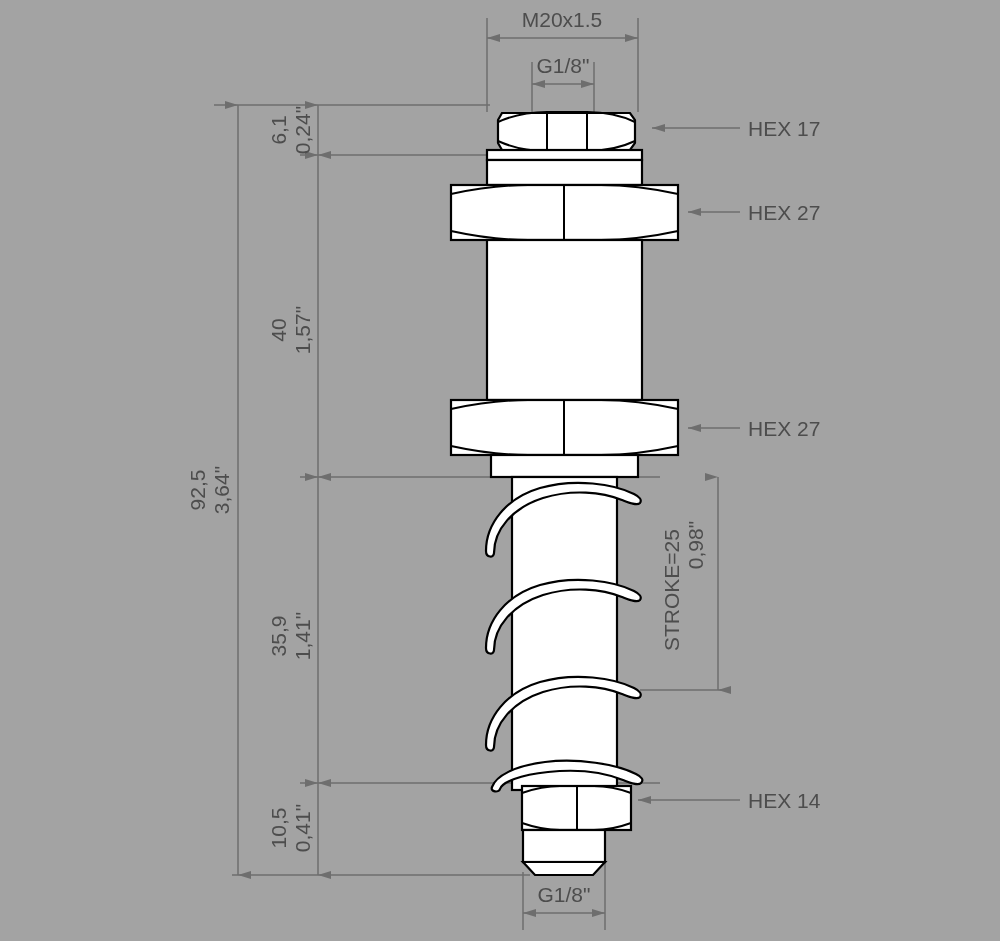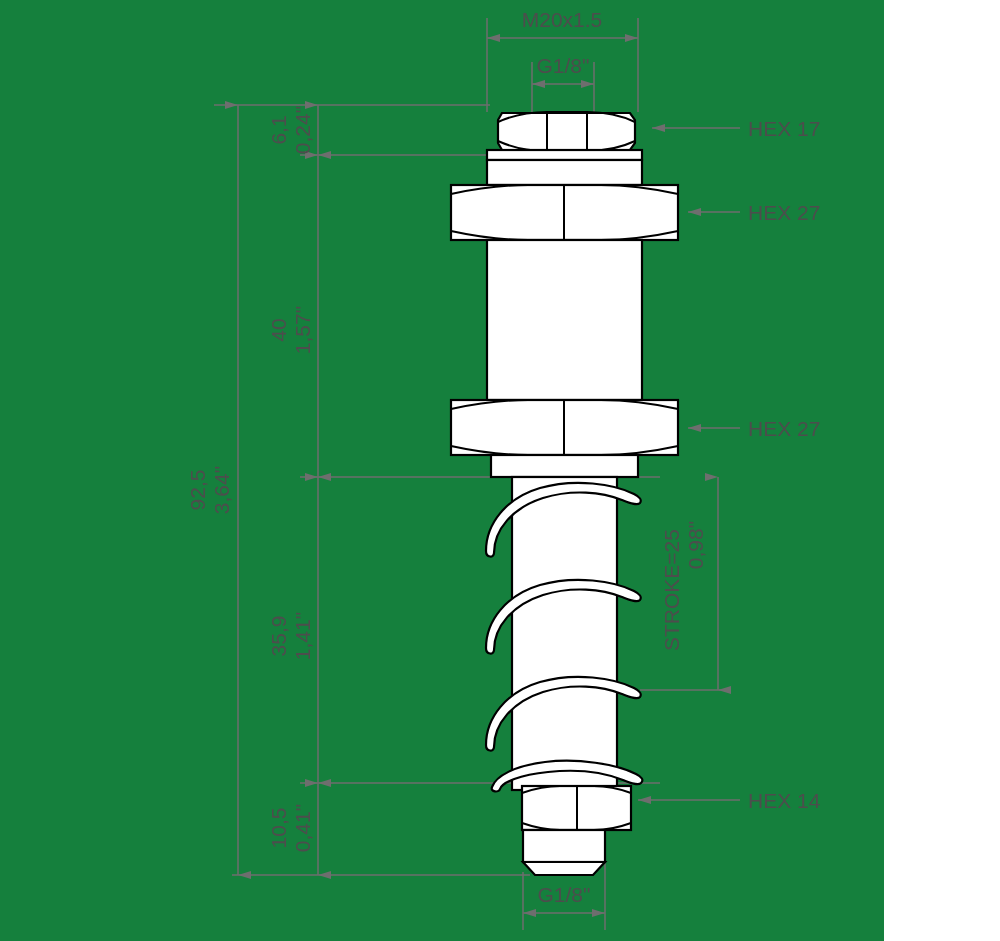--- a/index.html
+++ b/index.html
@@ -8,23 +8,23 @@
     background: #ffffff;
   }
   body {
     width: 1000px;
     height: 941px;
     font-family: "Liberation Sans", sans-serif;
     overflow: hidden;
   }
   #drawing-root {
     position: relative;
-    width: 884px;
+    width: 1000px;
     height: 941px;
-    background: #15803d;
+    background: #a3a3a3;
   }
   svg.cad {
     position: absolute;
     top: 0;
     left: 0;
     width: 1000px;
     height: 941px;
   }
   
   .part {

